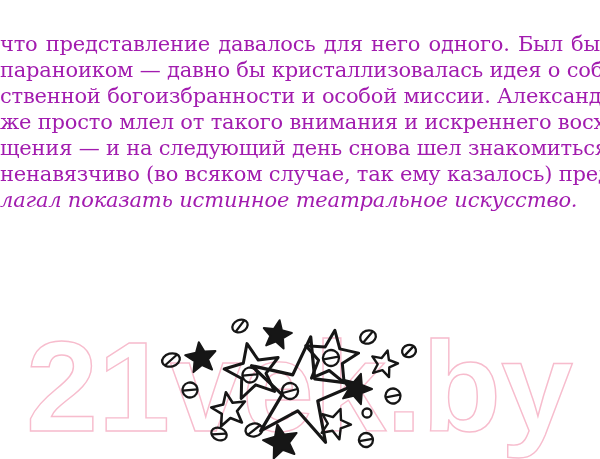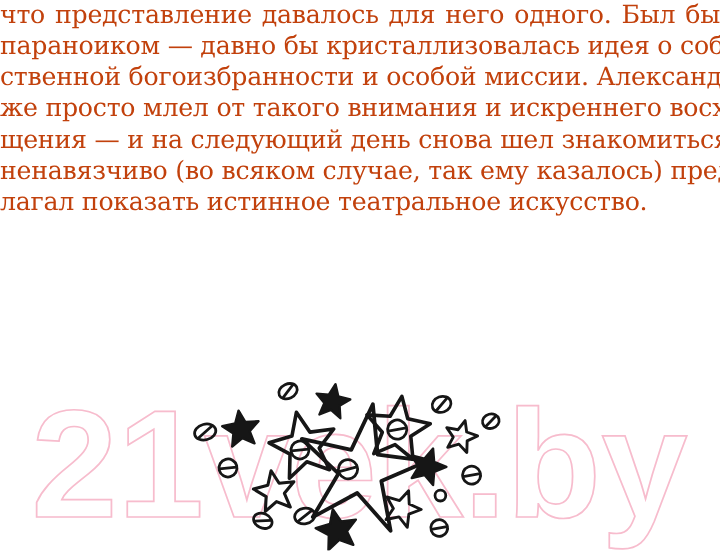--- a/index.html
+++ b/index.html
@@ -21,20 +21,21 @@
   .page-text .line{
     height:26px;
     overflow:hidden;
     text-align:justify;
     text-align-last:justify;
     white-space:nowrap;
   }
   .page-text .line.last{
     text-align:left;
     text-align-last:left;
+    font-style:italic;
   }
   svg.wm{
     position:absolute;left:0;top:0;
   }
   svg.doodle{
     position:absolute;left:150px;top:304px;
   }
   .wm text{
     font-family:"Liberation Sans", sans-serif;
     font-weight:bold;
@@ -44,21 +45,21 @@
 </style>
 </head>
 <body>
 
 <div class="canvas">
 
   <svg class="wm" width="600" height="459" viewBox="0 0 600 459" aria-hidden="true">
     <text id="wm-text" x="26" y="431" textLength="547" lengthAdjust="spacingAndGlyphs" stroke-width="1.4" stroke="#f7bccd">21vek.by</text>
   </svg>
 
-  <div class="page-text" style="color: #c2410c;">
+  <div class="page-text" style="color: #a21caf; margin-top: 32px;">
     <div class="line">что представление давалось для него одного. Был бы</div>
     <div class="line">параноиком — давно бы кристаллизовалась идея о соб-</div>
     <div class="line">ственной богоизбранности и особой миссии. Александр</div>
     <div class="line">же просто млел от такого внимания и искреннего восхи-</div>
     <div class="line">щения — и на следующий день снова шел знакомиться и</div>
     <div class="line">ненавязчиво (во всяком случае, так ему казалось) пред-</div>
     <div class="line last">лагал показать истинное театральное искусство.</div>
   </div>
 
   <svg class="doodle" id="doodle-svg" width="300" height="155" viewBox="0 0 300 155" aria-hidden="true">

